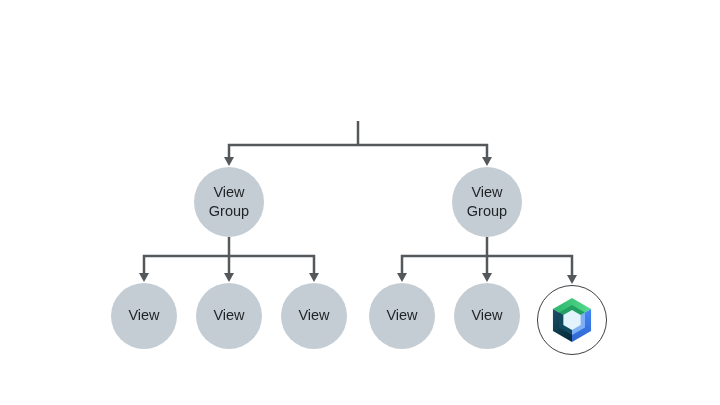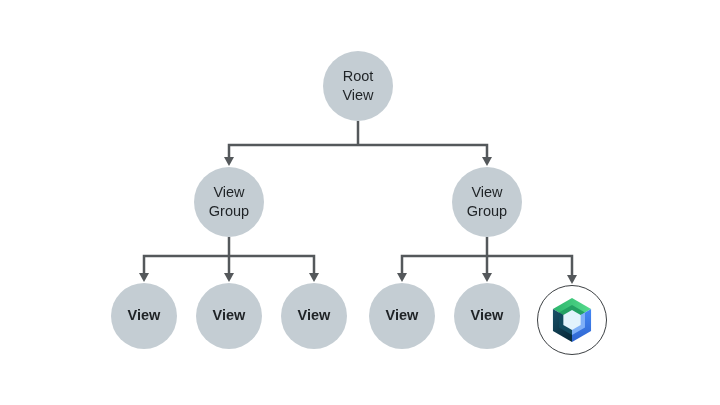--- a/index.html
+++ b/index.html
@@ -22,21 +22,21 @@
     display: flex;
     align-items: center;
     justify-content: center;
     text-align: center;
     color: #1F2326;
     font-size: 14.5px;
     line-height: 1.32;
   }
   .node .lbl { display: block; width: 58px; }
   .big   { width: 70px; height: 70px; }
-  .small { width: 66px; height: 66px; font-weight: bold; }
+  .small { width: 66px; height: 66px; }
 
   #root      { left: 323px; top: 51px; }
   #vg-left   { left: 194px; top: 167px; }
   #vg-right  { left: 452px; top: 167px; }
   #v-l1      { left: 111px; top: 283px; }
   #v-l2      { left: 196px; top: 283px; }
   #v-l3      { left: 281px; top: 283px; }
   #v-r1      { left: 369px; top: 283px; }
   #v-r2      { left: 454px; top: 283px; }
   #compose   {
@@ -66,23 +66,20 @@
       <polygon points="482,157 492,157 487,166"></polygon>
       <polygon points="139,273 149,273 144,282"></polygon>
       <polygon points="224,273 234,273 229,282"></polygon>
       <polygon points="309,273 319,273 314,282"></polygon>
       <polygon points="397,273 407,273 402,282"></polygon>
       <polygon points="482,273 492,273 487,282"></polygon>
       <polygon points="567,275 577,275 572,284"></polygon>
     </g>
   </svg>
 
-  <div class="node big" id="root">
-    <span class="lbl">Root View</span>
-  </div>
 
   <div class="node big" id="vg-left">
     <span class="lbl">View Group</span>
   </div>
 
   <div class="node big" id="vg-right">
     <span class="lbl">View Group</span>
   </div>
 
   <div class="node small" id="v-l1">

